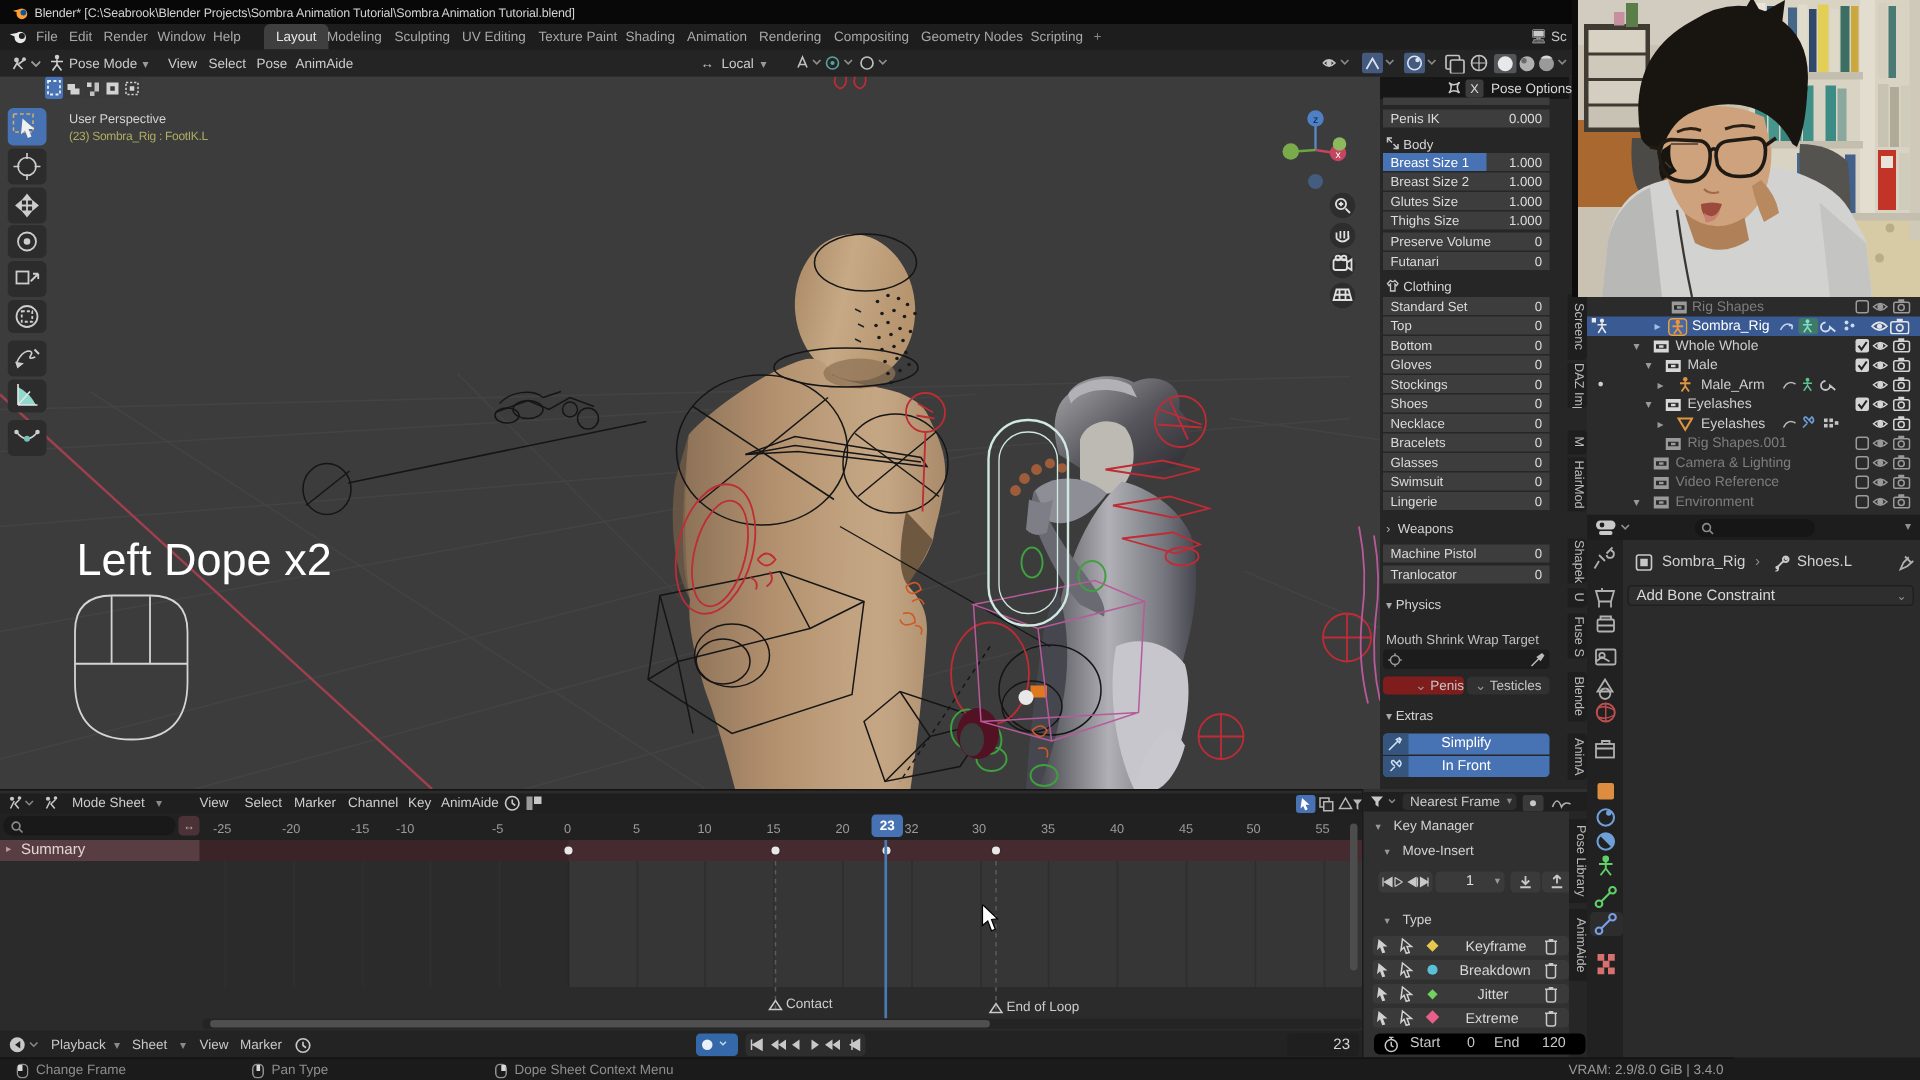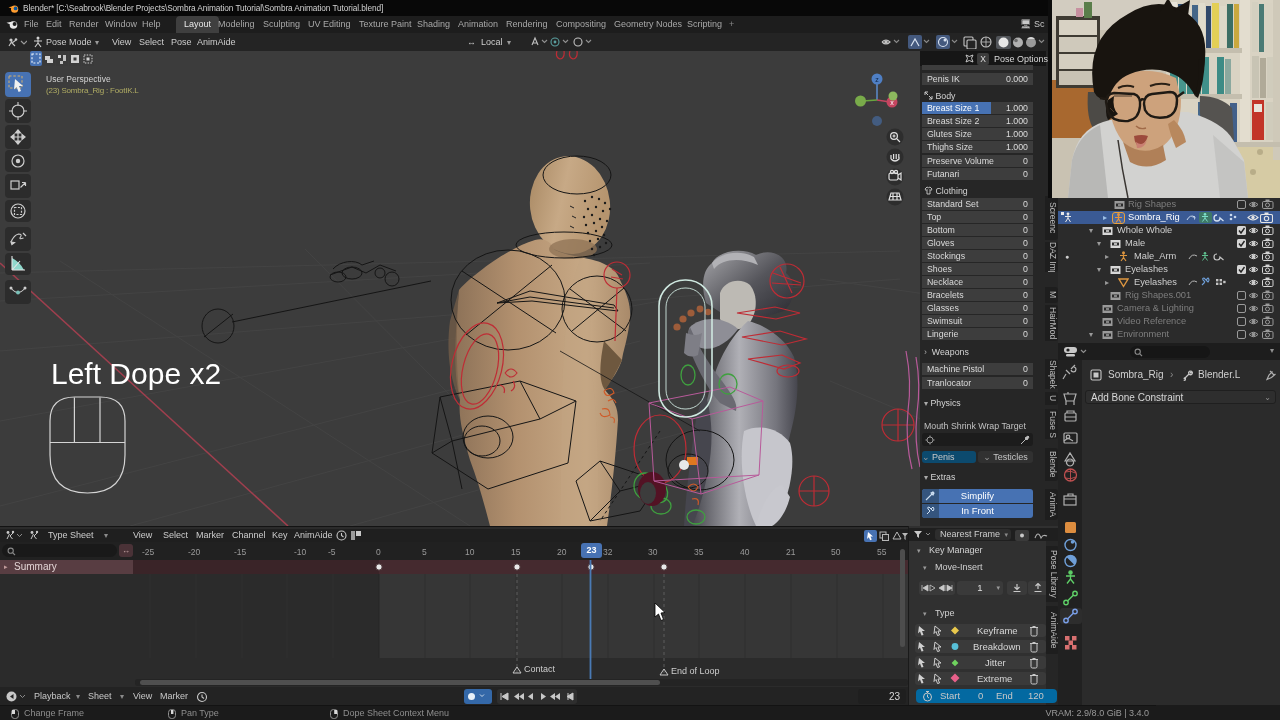--- a/index.html
+++ b/index.html
@@ -464,21 +464,21 @@
     <div class="pohead" style="top:370px;color:#c0c0c0">Mouth Shrink Wrap Target</div>
     <div class="abs" style="left:2px;top:382px;width:111px;height:13px;background:#1c1c1c;border-radius:3px">
       <svg class="abs" style="left:3px;top:2px" width="10" height="10" viewBox="0 0 10 10">
             <circle cx="5" cy="5" r="3" fill="none" stroke="#999" stroke-width="1"></circle>
             <path d="M5 0.5 V2 M5 8 V9.5 M0.5 5 H2 M8 5 H9.5" stroke="#999" stroke-width="1"></path>
           </svg>
       <svg class="abs" style="right:3px;top:2px" width="10" height="10" viewBox="0 0 10 10">
             <path d="M1 9 L6 4 M6 2 l2 2 M5 3 l3 -2 1 1 -2 3 z" stroke="#bbb" fill="#bbb" stroke-width="1"></path>
           </svg>
     </div>
-    <div class="abs" style="left:2px;top:400px;width:54px;height:12px;background:#0c4a6e;border-radius:3px;color:#c6c6c6;font-size:9px;text-align:left;line-height:12px"><span style="color:#999">⌄</span> Penis</div>
+    <div class="abs" style="left:2px;top:400px;width:54px;height:12px;background:#7f1d1d;border-radius:3px;color:#c6c6c6;font-size:9px;text-align:right;line-height:12px"><span style="color:#999">⌄</span> Penis</div>
     <div class="abs" style="left:58px;top:400px;width:55px;height:12px;background:#313131;border-radius:3px;color:#c6c6c6;font-size:9px;text-align:center;line-height:12px"><span style="color:#999">⌄</span> Testicles</div>
     <div class="pohead" style="top:421px"><span style="color:#aaa;font-size:8px">▾</span> Extras</div>
     <div class="abs" style="left:2px;top:438px;width:111px;height:14px;background:#4772b3;border-radius:3px 3px 0 0;color:#fff;font-size:9.5px;text-align:center;line-height:14px">Simplify</div>
     <div class="abs" style="left:2px;top:438px;width:17px;height:14px;background:#35557e;border-radius:3px 0 0 0">
           <svg class="abs" style="left:3px;top:2px" width="10" height="10" viewBox="0 0 10 10">
             <path d="M1 9 L7 3 M7 1 l2 2 M6 2 l2 -1 1 1 -1 2 z" stroke="#cfe0f2" fill="none" stroke-width="1.1"></path>
           </svg>
         </div>
     <div class="abs" style="left:2px;top:453px;width:111px;height:14px;background:#4772b3;border-radius:0 0 3px 3px;color:#fff;font-size:9.5px;text-align:center;line-height:14px">In Front</div>
     <div class="abs" style="left:2px;top:453px;width:17px;height:14px;background:#35557e;border-radius:0 0 0 3px">
@@ -501,21 +501,21 @@
     <div id="ds-header" class="abs">
       <svg class="abs" style="left:5px;top:1px" width="40" height="11" viewBox="0 0 40 11">
           <circle cx="3" cy="2.5" r="1.4" fill="#c8c8c8"></circle>
           <circle cx="8" cy="2" r="1.2" fill="#c8c8c8"></circle>
           <path d="M2 9 L4.5 4 M8 3 L5 6 L7.5 9" stroke="#c8c8c8" stroke-width="1" fill="none"></path>
           <path d="M12 4 l2.5 2.5 L17 4" stroke="#8a8a8a" fill="none" stroke-width="1"></path>
           <circle cx="27" cy="2.5" r="1.4" fill="#c8c8c8"></circle>
           <circle cx="32" cy="2" r="1.2" fill="#c8c8c8"></circle>
           <path d="M26 9 L28.5 4 M32 3 L29 6 L31.5 9" stroke="#c8c8c8" stroke-width="1" fill="none"></path>
         </svg>
-      <span class="abs" style="left:48px">Type Sheet</span>
+      <span class="abs" style="left:48px">Mode Sheet</span>
       <span class="abs" style="left:104px;color:#8a8a8a;font-size:8px;top:0px">▾</span>
       <span class="abs" style="left:133px">View</span>
       <span class="abs" style="left:163px">Select</span>
       <span class="abs" style="left:196px">Marker</span>
       <span class="abs" style="left:232px">Channel</span>
       <span class="abs" style="left:272px">Key</span>
       <span class="abs" style="left:294px">AnimAide</span>
       <svg class="abs" style="left:336px;top:1px" width="26" height="11" viewBox="0 0 26 11">
           <circle cx="5.5" cy="5.5" r="4.5" fill="none" stroke="#c8c8c8" stroke-width="1.1"></circle>
           <path d="M5.5 3 v2.5 l2 1.5" stroke="#c8c8c8" fill="none" stroke-width="1.1"></path>
@@ -537,32 +537,32 @@
           <svg class="abs" style="left:5px;top:2.5px" width="9" height="9" viewBox="0 0 9 9">
               <circle cx="3.7" cy="3.7" r="2.6" fill="none" stroke="#8a8a8a" stroke-width="1.1"></circle>
               <path d="M5.8 5.8 L8 8" stroke="#8a8a8a" stroke-width="1.1"></path>
             </svg>
         </div>
         <div class="abs" style="left:119px;top:2px;width:14px;height:13px;background:#4a3237;border-radius:3px;color:#c8a8a8;font-size:8px;text-align:center;line-height:13px">↔</div>
       </div>
       <span class="abs" style="left:142px;top:5px">-25</span>
       <span class="abs" style="left:188px;top:5px">-20</span>
       <span class="abs" style="left:234px;top:5px">-15</span>
-      <span class="abs" style="left:294px;top:5px">-10</span>
+      <span class="abs" style="left:264px;top:5px">-10</span>
       <span class="abs" style="left:328px;top:5px">-5</span>
       <span class="abs" style="left:376px;top:5px">0</span>
       <span class="abs" style="left:422px;top:5px">5</span>
       <span class="abs" style="left:465px;top:5px">10</span>
       <span class="abs" style="left:511px;top:5px">15</span>
       <span class="abs" style="left:557px;top:5px">20</span>
       <span class="abs" style="left:603px;top:5px">32</span>
       <span class="abs" style="left:648px;top:5px">30</span>
       <span class="abs" style="left:694px;top:5px">35</span>
       <span class="abs" style="left:740px;top:5px">40</span>
-      <span class="abs" style="left:786px;top:5px">21</span>
+      <span class="abs" style="left:786px;top:5px">45</span>
       <span class="abs" style="left:831px;top:5px">50</span>
       <span class="abs" style="left:877px;top:5px">55</span>
       <div class="abs" style="left:581px;top:1px;width:21px;height:15px;background:#4772b3;border-radius:3px;color:#fff;font-size:9px;text-align:center;line-height:15px;font-weight:bold">23</div>
     </div>
 
     <div class="abs" style="left:0;top:33px;width:908px;height:119px;background:#2b2b2b"></div>
     <div class="abs" style="left:379px;top:33px;width:529px;height:98px;background:#363636"></div>
     <svg class="abs" style="left:0;top:33px" width="908" height="119" viewBox="0 0 908 119">
       <g stroke="#303030" stroke-width="1">
         <line x1="150" y1="0" x2="150" y2="98"></line>
@@ -734,21 +734,21 @@
         <path d="M115 51.5 h8 m-7 0 v7 q0 1.5 1.5 1.5 h3 q1.5 0 1.5 -1.5 v-7 m-4.5 -1 h3"></path>
       </g>
       <text x="62" y="10" fill="#d8d8d8" font-size="9.5" font-family="Liberation Sans">Keyframe</text>
       <text x="58" y="26" fill="#d8d8d8" font-size="9.5" font-family="Liberation Sans">Breakdown</text>
       <text x="70" y="42" fill="#d8d8d8" font-size="9.5" font-family="Liberation Sans">Jitter</text>
       <text x="62" y="58" fill="#d8d8d8" font-size="9.5" font-family="Liberation Sans">Extreme</text>
     </svg>
     <div class="abs" style="left:137px;top:15px;width:13px;height:164px;background:#262626"></div>
     <div class="abs" style="left:137px;top:20px;width:13px;height:56px;background:#1e1e1e;color:#bdbdbd;font-size:8.5px;writing-mode:vertical-rl;text-align:center;border-radius:0 3px 3px 0;white-space:nowrap;overflow:hidden">Pose Library</div>
     <div class="abs" style="left:137px;top:80px;width:13px;height:48px;background:#1e1e1e;color:#bdbdbd;font-size:8.5px;writing-mode:vertical-rl;text-align:center;border-radius:0 3px 3px 0;white-space:nowrap;overflow:hidden">AnimAide</div>
-    <div class="abs" style="left:7px;top:163px;width:141px;height:14px;background:#0369a1;border-radius:4px;color:#c8c8c8;font-size:9.5px;line-height:14px">
+    <div class="abs" style="left:7px;top:163px;width:141px;height:14px;background:#000000;border-radius:4px;color:#c8c8c8;font-size:9.5px;line-height:14px">
       <svg class="abs" style="left:6px;top:2px" width="11" height="11" viewBox="0 0 11 11">
           <circle cx="5.5" cy="6" r="4" fill="none" stroke="#c8c8c8" stroke-width="1"></circle>
           <path d="M5.5 3.5 v2.5 l1.5 1 M4 0.5 h3 M5.5 0.5 v1.5" stroke="#c8c8c8" fill="none" stroke-width="1"></path>
         </svg>
       <span class="abs" style="left:24px">Start</span>
       <span class="abs" style="left:62px">0</span>
       <span class="abs" style="left:80px">End</span>
       <span class="abs" style="left:112px">120</span>
     </div>
   </div>
@@ -1114,21 +1114,21 @@
           <rect x="1" y="1" width="10" height="10" rx="1.5" fill="none" stroke="#c8c8c8" stroke-width="1.1"></rect>
           <rect x="3.5" y="3.5" width="5" height="5" fill="#c8c8c8"></rect>
         </svg>
       <span class="abs" style="left:24px">Sombra_Rig</span>
       <span class="abs" style="left:86px;color:#8a8a8a">›</span>
       <svg class="abs" style="left:98px;top:2px" width="12" height="12" viewBox="0 0 12 12">
           <path d="M3 9 L7 5 M7 5 C6 3.5 7 2 8.5 2 C10 2 11 3.5 10 5 C9 6 8 6 7 5 M3 9 C4 10.5 3 12 1.5 12" stroke="#c8c8c8" fill="none" stroke-width="1.2"></path>
           <circle cx="8.8" cy="3.4" r="1.2" fill="#c8c8c8"></circle>
           <circle cx="2.8" cy="9.4" r="1.2" fill="#c8c8c8"></circle>
         </svg>
-      <span class="abs" style="left:114px">Blender.L</span>
+      <span class="abs" style="left:114px">Shoes.L</span>
       <svg class="abs" style="left:182px;top:3px" width="11" height="11" viewBox="0 0 11 11">
           <path d="M4 1 L8 5 M6.5 1.5 L3 5 L1 9.5 L5.5 7.5 L9.5 4" stroke="#b0b0b0" fill="none" stroke-width="1.2"></path>
         </svg>
     </div>
     <div class="abs" style="left:27px;top:47px;width:191px;height:14px;background:#2e2e2e;border:1px solid #1f1f1f;border-radius:3px;color:#d8d8d8;font-size:10px;line-height:13px">
       <span class="abs" style="left:5px">Add Bone Constraint</span>
       <span class="abs" style="right:4px;color:#909090;font-size:8px">⌄</span>
     </div>
   </div>
   <div id="statusbar" class="abs">

